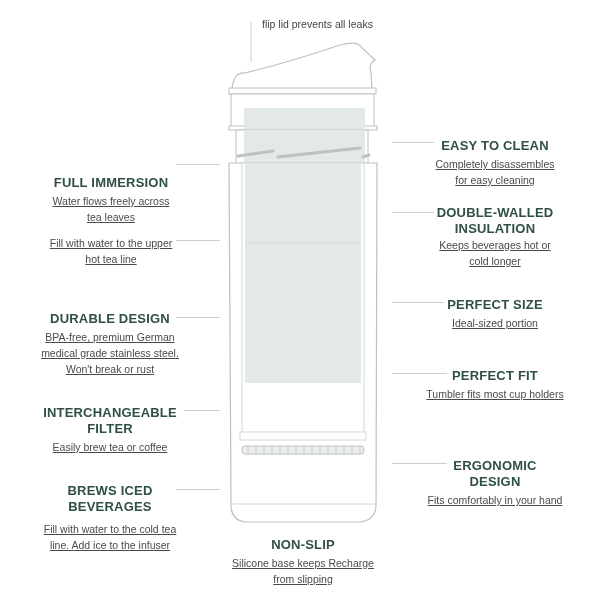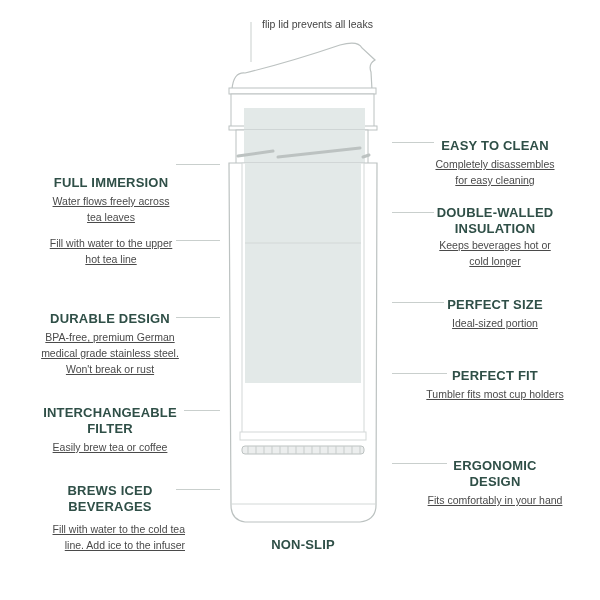--- a/index.html
+++ b/index.html
@@ -69,21 +69,21 @@
 <div class="feat" style="left:30px;top:311px;width:160px;">
   <div class="title">DURABLE DESIGN</div>
   <div class="desc" style="width:150px;margin:2px auto 0;">BPA-free, premium German medical grade stainless steel. Won't break or rust</div>
 </div>
 <div class="feat" style="left:30px;top:405px;width:160px;">
   <div class="title" style="width:140px;margin:0 auto;">INTERCHANGEABLE FILTER</div>
   <div class="desc">Easily brew tea or coffee</div>
 </div>
 <div class="feat" style="left:30px;top:482px;width:160px;">
   <div class="title" style="width:100px;margin:1px auto;">BREWS ICED BEVERAGES</div>
-  <div class="desc" style="width:150px;margin:6px auto;text-align:right;">Fill with water to the cold tea line. Add ice to the infuser</div>
+  <div class="desc" style="width:150px;margin:6px auto;">Fill with water to the cold tea line. Add ice to the infuser</div>
 </div>
 
 <div class="feat" style="left:420px;top:138px;width:150px;">
   <div class="title">EASY TO CLEAN</div>
   <div class="desc" style="width:130px;margin:2px auto 0;">Completely disassembles for easy cleaning</div>
 </div>
 <div class="feat" style="left:420px;top:205px;width:150px;">
   <div class="title" style="width:120px;margin:0 auto;">DOUBLE-WALLED INSULATION</div>
   <div class="desc" style="width:120px;margin:0 auto;">Keeps beverages hot or cold longer</div>
 </div>
@@ -95,13 +95,14 @@
   <div class="title">PERFECT FIT</div>
   <div class="desc">Tumbler fits most cup holders</div>
 </div>
 <div class="feat" style="left:410px;top:458px;width:170px;">
   <div class="title" style="width:100px;margin:0 auto;">ERGONOMIC DESIGN</div>
   <div class="desc">Fits comfortably in your hand</div>
 </div>
 
 <div class="feat" style="left:220px;top:537px;width:166px;">
   <div class="title">NON-SLIP</div>
+  <div class="desc" style="width:160px;margin:2px auto 0;">Silicone base keeps Recharge from slipping</div>
 </div>
 
 </body></html>

